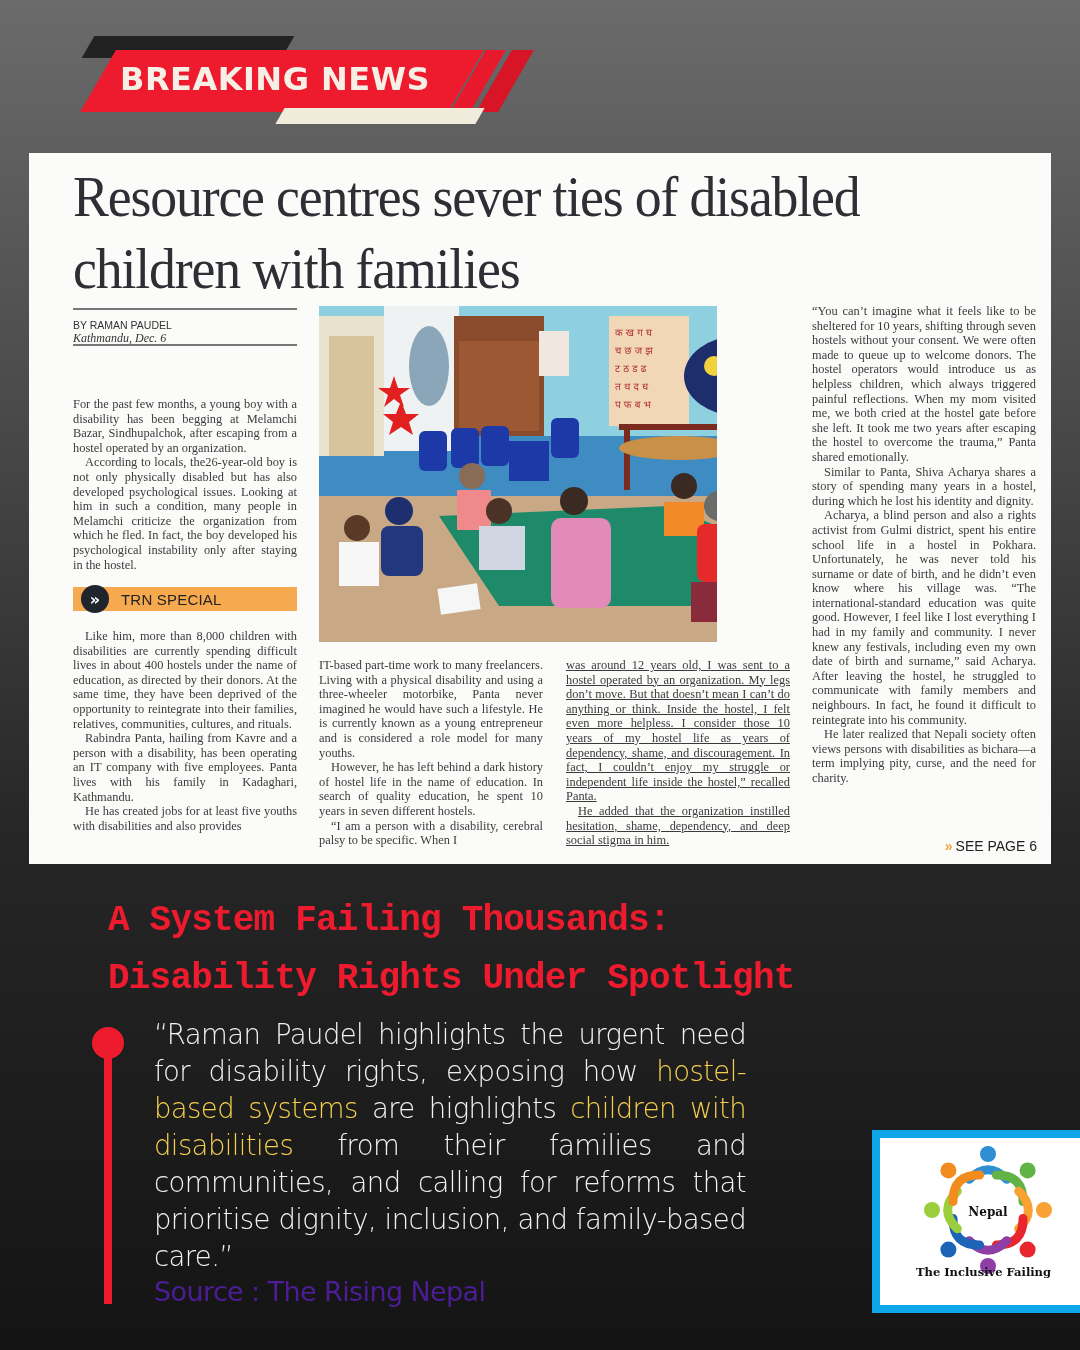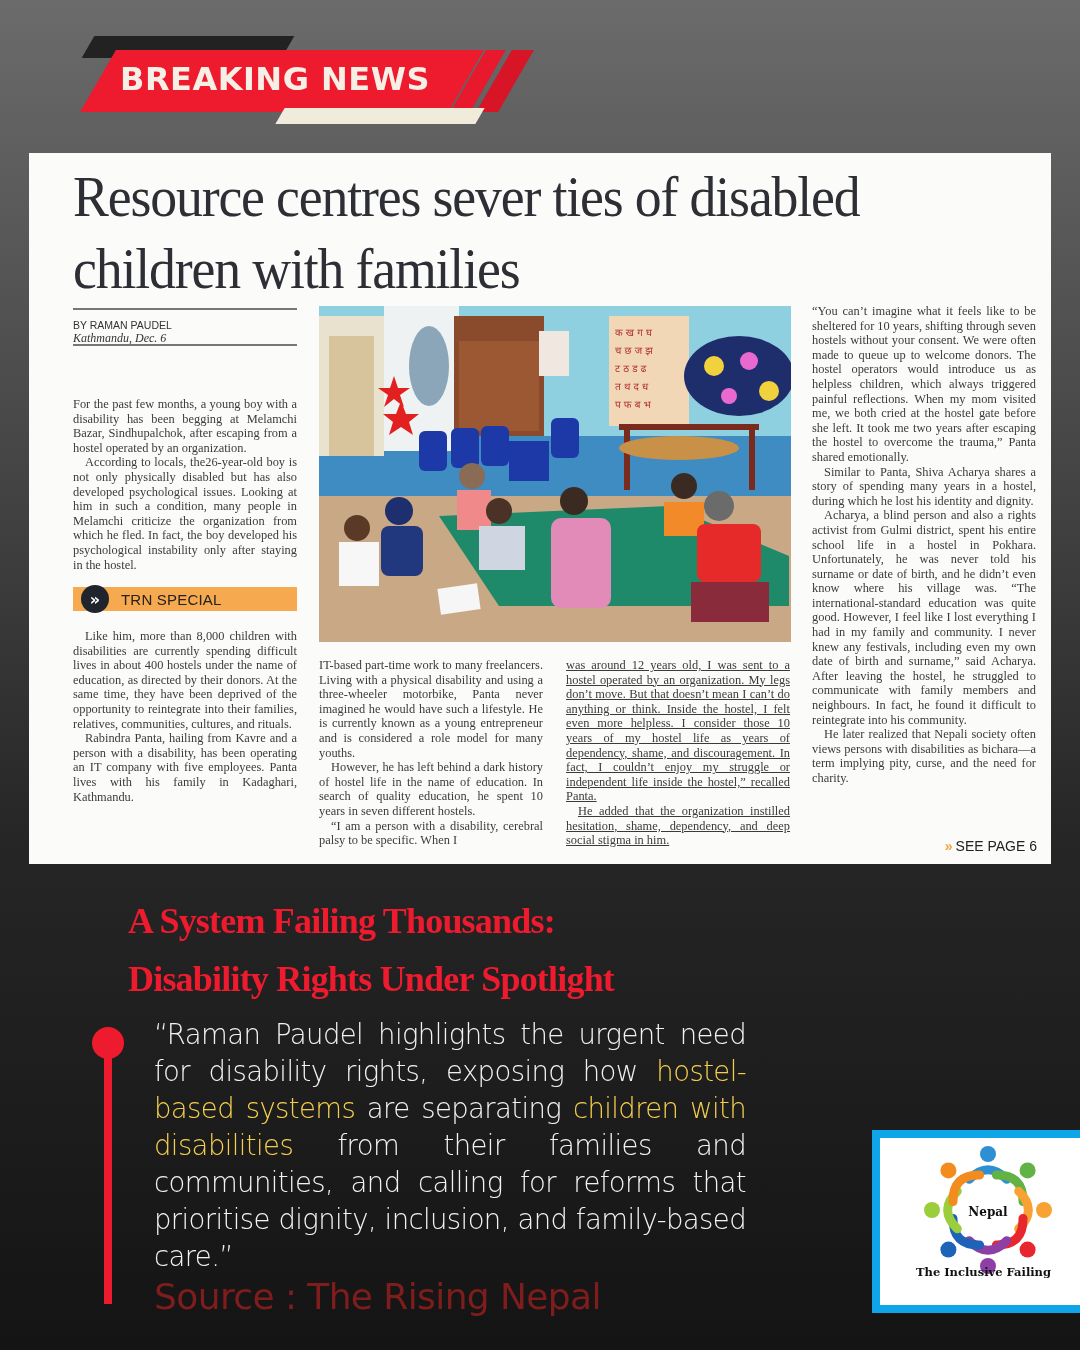--- a/index.html
+++ b/index.html
@@ -69,52 +69,52 @@
     width: 28px; height: 28px; border-radius: 50%; background: #20242c;
     margin-left: 8px; color: #fff; display: flex; align-items: center; justify-content: center;
     font-size: 16px; font-weight: bold; font-family: "DejaVu Sans", sans-serif;
   }
   .trn .trn-label {
     margin-left: 12px; font-family: "Liberation Sans", sans-serif; font-size: 15px;
     color: #222; letter-spacing: 0.2px;
   }
 
   .photo {
-    position: absolute; left: 290px; top: 153px; width: 472px; height: 336px;
+    position: absolute; left: 290px; top: 153px; width: 398px; height: 336px;
     overflow: hidden; background: #6fb2c6;
   }
   .see-page {
     position: absolute; right: 14px; bottom: 10px;
     font-family: Liberation Sans, sans-serif; font-size: 14px; color: #222;
   }
   .see-page .chev { color: #f5a43a; font-weight: bold; margin-right: 3px; }
 
   
   .subhead {
     position: absolute; left: 108px; top: 892px; width: 760px;
-    font-family: Liberation Serif, serif; font-weight: bold; font-size: 36px;
-    line-height: 58px; color: #ee1b2e; letter-spacing: -0.8px; margin-left: 20px;
+    font-family: Liberation Mono, monospace; font-weight: bold; font-size: 36px;
+    line-height: 58px; color: #ee1b2e; letter-spacing: -0.8px;
   }
   .timeline-dot {
     position: absolute; left: 92px; top: 1027px; width: 32px; height: 32px;
     border-radius: 50%; background: #ee1b2e;
   }
   .timeline-line {
     position: absolute; left: 104px; top: 1050px; width: 8px; height: 254px;
     background: #ee1b2e;
   }
   .quote {
     position: absolute; left: 154px; top: 1016px; width: 592px;
     font-family: "DejaVu Sans", sans-serif; font-size: 27.5px; line-height: 37px;
     color: #f2f2f2; text-align: justify; letter-spacing: -0.6px; font-weight: 300;
   }
   .quote .hl { color: #f5cf4c; }
   .source {
     position: absolute; left: 154px; top: 1276px;
-    font-family: "DejaVu Sans", sans-serif; font-size: 36px; color: #7f1d1d; letter-spacing: -0.6px;
+    font-family: "DejaVu Sans", sans-serif; font-size: 27px; color: #4c1d95; letter-spacing: -0.6px;
   }
   .logo {
     position: absolute; left: 872px; top: 1130px; width: 223px; height: 183px;
     background: #fff; border: 8px solid #0ea5e9;
   }
   .logo-text {
     position: absolute; left: 0; right: 0; bottom: 26px; text-align: center;
     font-family: "DejaVu Serif", serif; font-weight: bold; font-size: 11.5px; color: #111;
   }
 </style>
@@ -144,20 +144,21 @@
   </div>
 
   <div class="trn">
     <div class="circle">»</div>
     <div class="trn-label">TRN SPECIAL</div>
   </div>
 
   <div class="col" style="left:44px; top:476px; width:224px;">
     <p>Like him, more than 8,000 children with disabilities are currently spending difficult lives in about 400 hostels under the name of education, as directed by their donors. At the same time, they have been deprived of the opportunity to reintegrate into their families, relatives, communities, cultures, and rituals.</p>
     <p>Rabindra Panta, hailing from Kavre and a person with a disability, has been operating an IT company with five employees. Panta lives with his family in Kadaghari, Kathmandu.</p>
+    <p>He has created jobs for at least five youths with disabilities and also provides</p>
   </div>
 
   <div class="photo">
     <svg width="472" height="336" viewBox="0 0 472 336">
       <rect x="0" y="0" width="472" height="150" fill="#8fd0e0"></rect>
       <rect x="0" y="130" width="472" height="60" fill="#3f8cc2"></rect>
       <rect x="0" y="190" width="472" height="146" fill="#c9a886"></rect>
       <rect x="0" y="10" width="65" height="140" fill="#e9e2cf"></rect>
       <rect x="10" y="30" width="45" height="120" fill="#d7c49c"></rect>
       <rect x="65" y="0" width="75" height="145" fill="#eef2f3"></rect>
@@ -235,21 +236,21 @@
 </div>
 
 <div class="subhead">
   <div>A System Failing Thousands:</div>
   <div>Disability Rights Under Spotlight</div>
 </div>
 
 <div class="timeline-line"></div>
 <div class="timeline-dot"></div>
 
-<div class="quote"><span>“Raman Paudel highlights the urgent need for disability rights, exposing how </span><span class="hl">hostel-based systems</span><span> are separating </span><span class="hl">children with disabilities</span><span> from their families and communities, and calling for reforms that prioritise dignity, inclusion, and family-based care.”</span></div>
+<div class="quote"><span>“Raman Paudel highlights the urgent need for disability rights, exposing how </span><span class="hl">hostel-based systems</span><span> are highlights </span><span class="hl">children with disabilities</span><span> from their families and communities, and calling for reforms that prioritise dignity, inclusion, and family-based care.”</span></div>
 <div class="source">Source : The Rising Nepal</div>
 
 <div class="logo">
   <svg width="217" height="177" viewBox="0 0 217 177">
     <g id="ring" transform="translate(108,72)">
         <circle cx="0.0" cy="-56.0" r="8" fill="#2e8fd3"></circle>
         <path d="M -18.8 -30.7 Q 0.0 -50.0 18.8 -30.7" stroke="#2e8fd3" stroke-width="9" fill="none" stroke-linecap="round"></path>
         <circle cx="39.6" cy="-39.6" r="8" fill="#62b346"></circle>
         <path d="M 8.4 -35.0 Q 35.4 -35.4 35.0 -8.4" stroke="#62b346" stroke-width="9" fill="none" stroke-linecap="round"></path>
         <circle cx="56.0" cy="0.0" r="8" fill="#f7a232"></circle>

